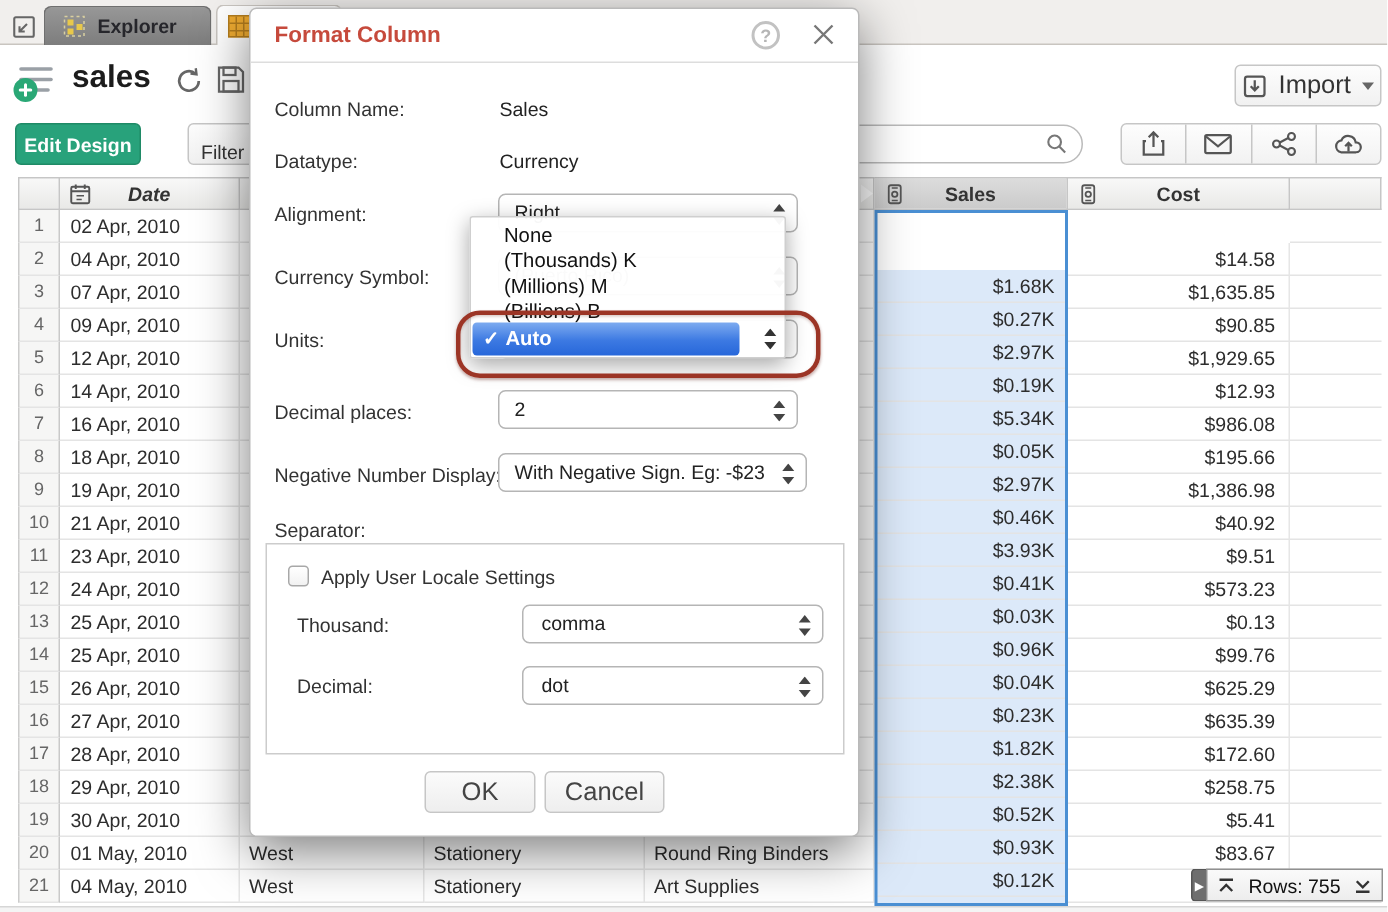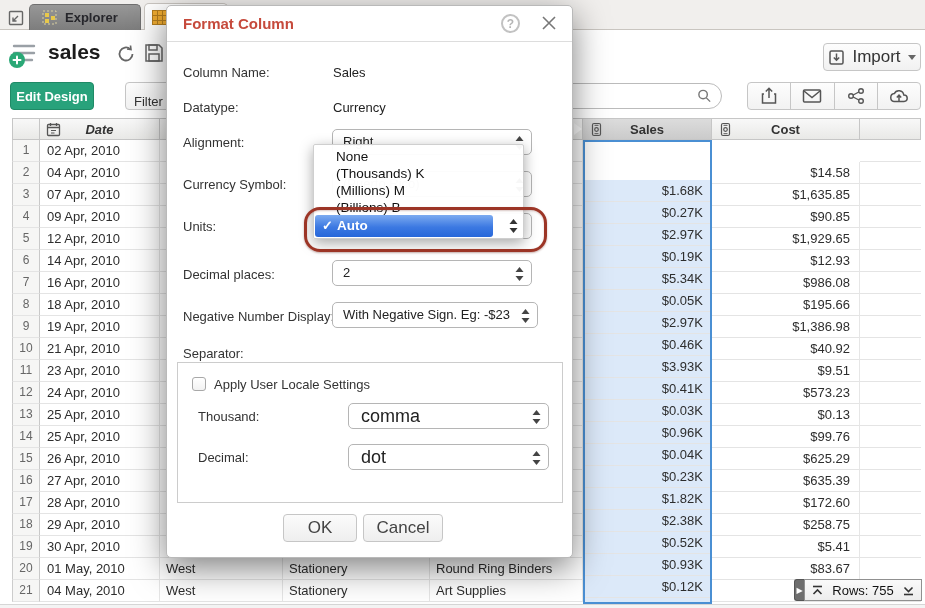--- a/index.html
+++ b/index.html
@@ -104,21 +104,21 @@
   .fld-value { position:absolute; left:166px; font-size:13px; color:#222; }
   .sel { position:absolute; left:165px; width:200px; height:26px; border:1px solid #b5b5b5; border-radius:5px; background:#fff;
     font-size:13px; color:#222; line-height:24px; padding-left:10px; cursor:pointer; }
   .stepper { position:absolute; right:7px; top:6px; width:9px; height:14px; color:#444; }
   .grpbox { position:absolute; left:10px; top:356px; width:386px; height:141px; border:1px solid #ccc; }
   .chkbox { position:absolute; left:14px; top:14px; width:14px; height:14px; border:1px solid #a8a8a8; border-radius:3px;
     background:linear-gradient(#fff,#f2f2f2); cursor:pointer; }
   .chk-label { position:absolute; left:36px; top:14px; font-size:13px; color:#333; }
   .g-label { position:absolute; left:20px; font-size:13px; color:#333; }
   .g-sel { position:absolute; left:170px; width:201px; height:26px; border:1px solid #b5b5b5; border-radius:5px; background:#fff;
-    font-size:18px; color:#222; line-height:24px; padding-left:12px; cursor:pointer; }
+    font-size:13px; color:#222; line-height:24px; padding-left:12px; cursor:pointer; }
   .btn { position:absolute; height:28px; border:1px solid #c6c6c6; border-radius:4px; background:linear-gradient(#fbfbfb,#eee);
     font-size:17px; color:#444; display:flex; align-items:center; justify-content:center; cursor:pointer; }
   .btn-ok { left:116px; top:508px; width:74px; }
   .btn-cancel { left:196px; top:508px; width:80px; }
 
   
   .dropdown { position:absolute; left:146px; top:138px; width:211px; height:95px; background:rgba(255,255,255,.96);
     border:1px solid #cfcfcf; border-radius:2px; box-shadow:0 4px 14px rgba(0,0,0,.35); z-index:5; }
   .dd-item { padding-left:22px; font-size:13.5px; color:#111; height:16px; line-height:16px; margin-top:1px; cursor:pointer; }
   .dd-item:first-child { margin-top:4px; }

